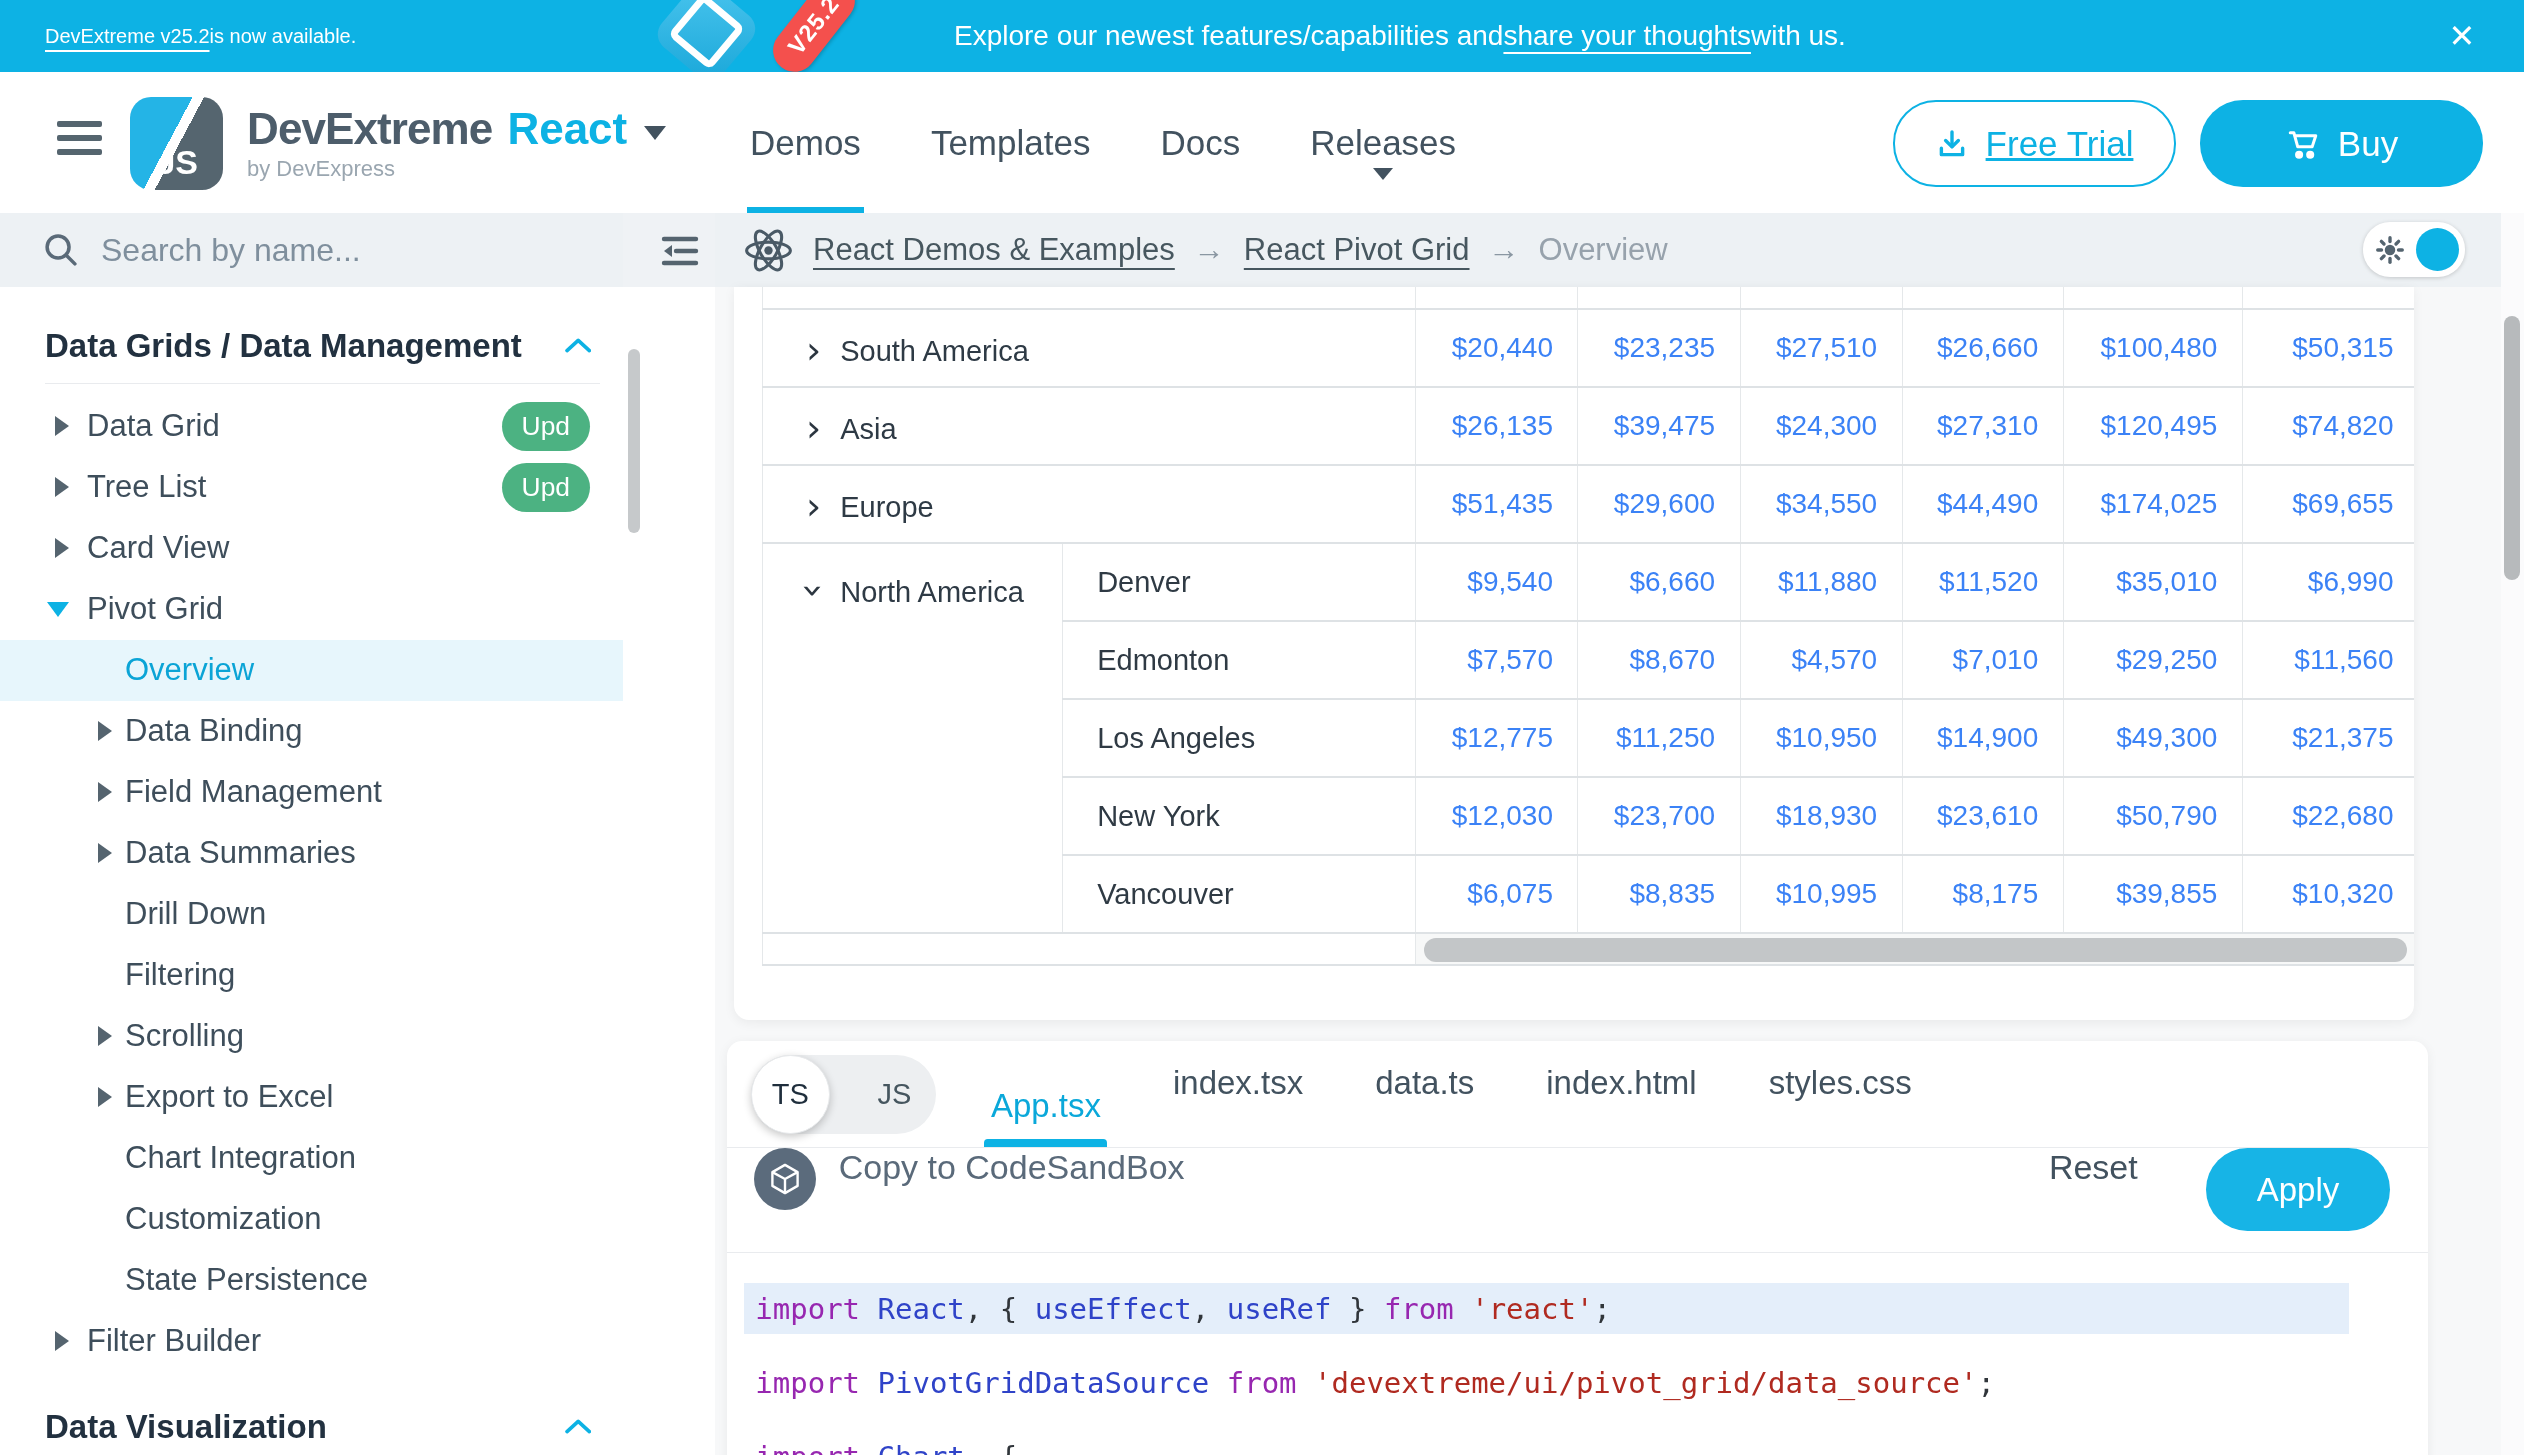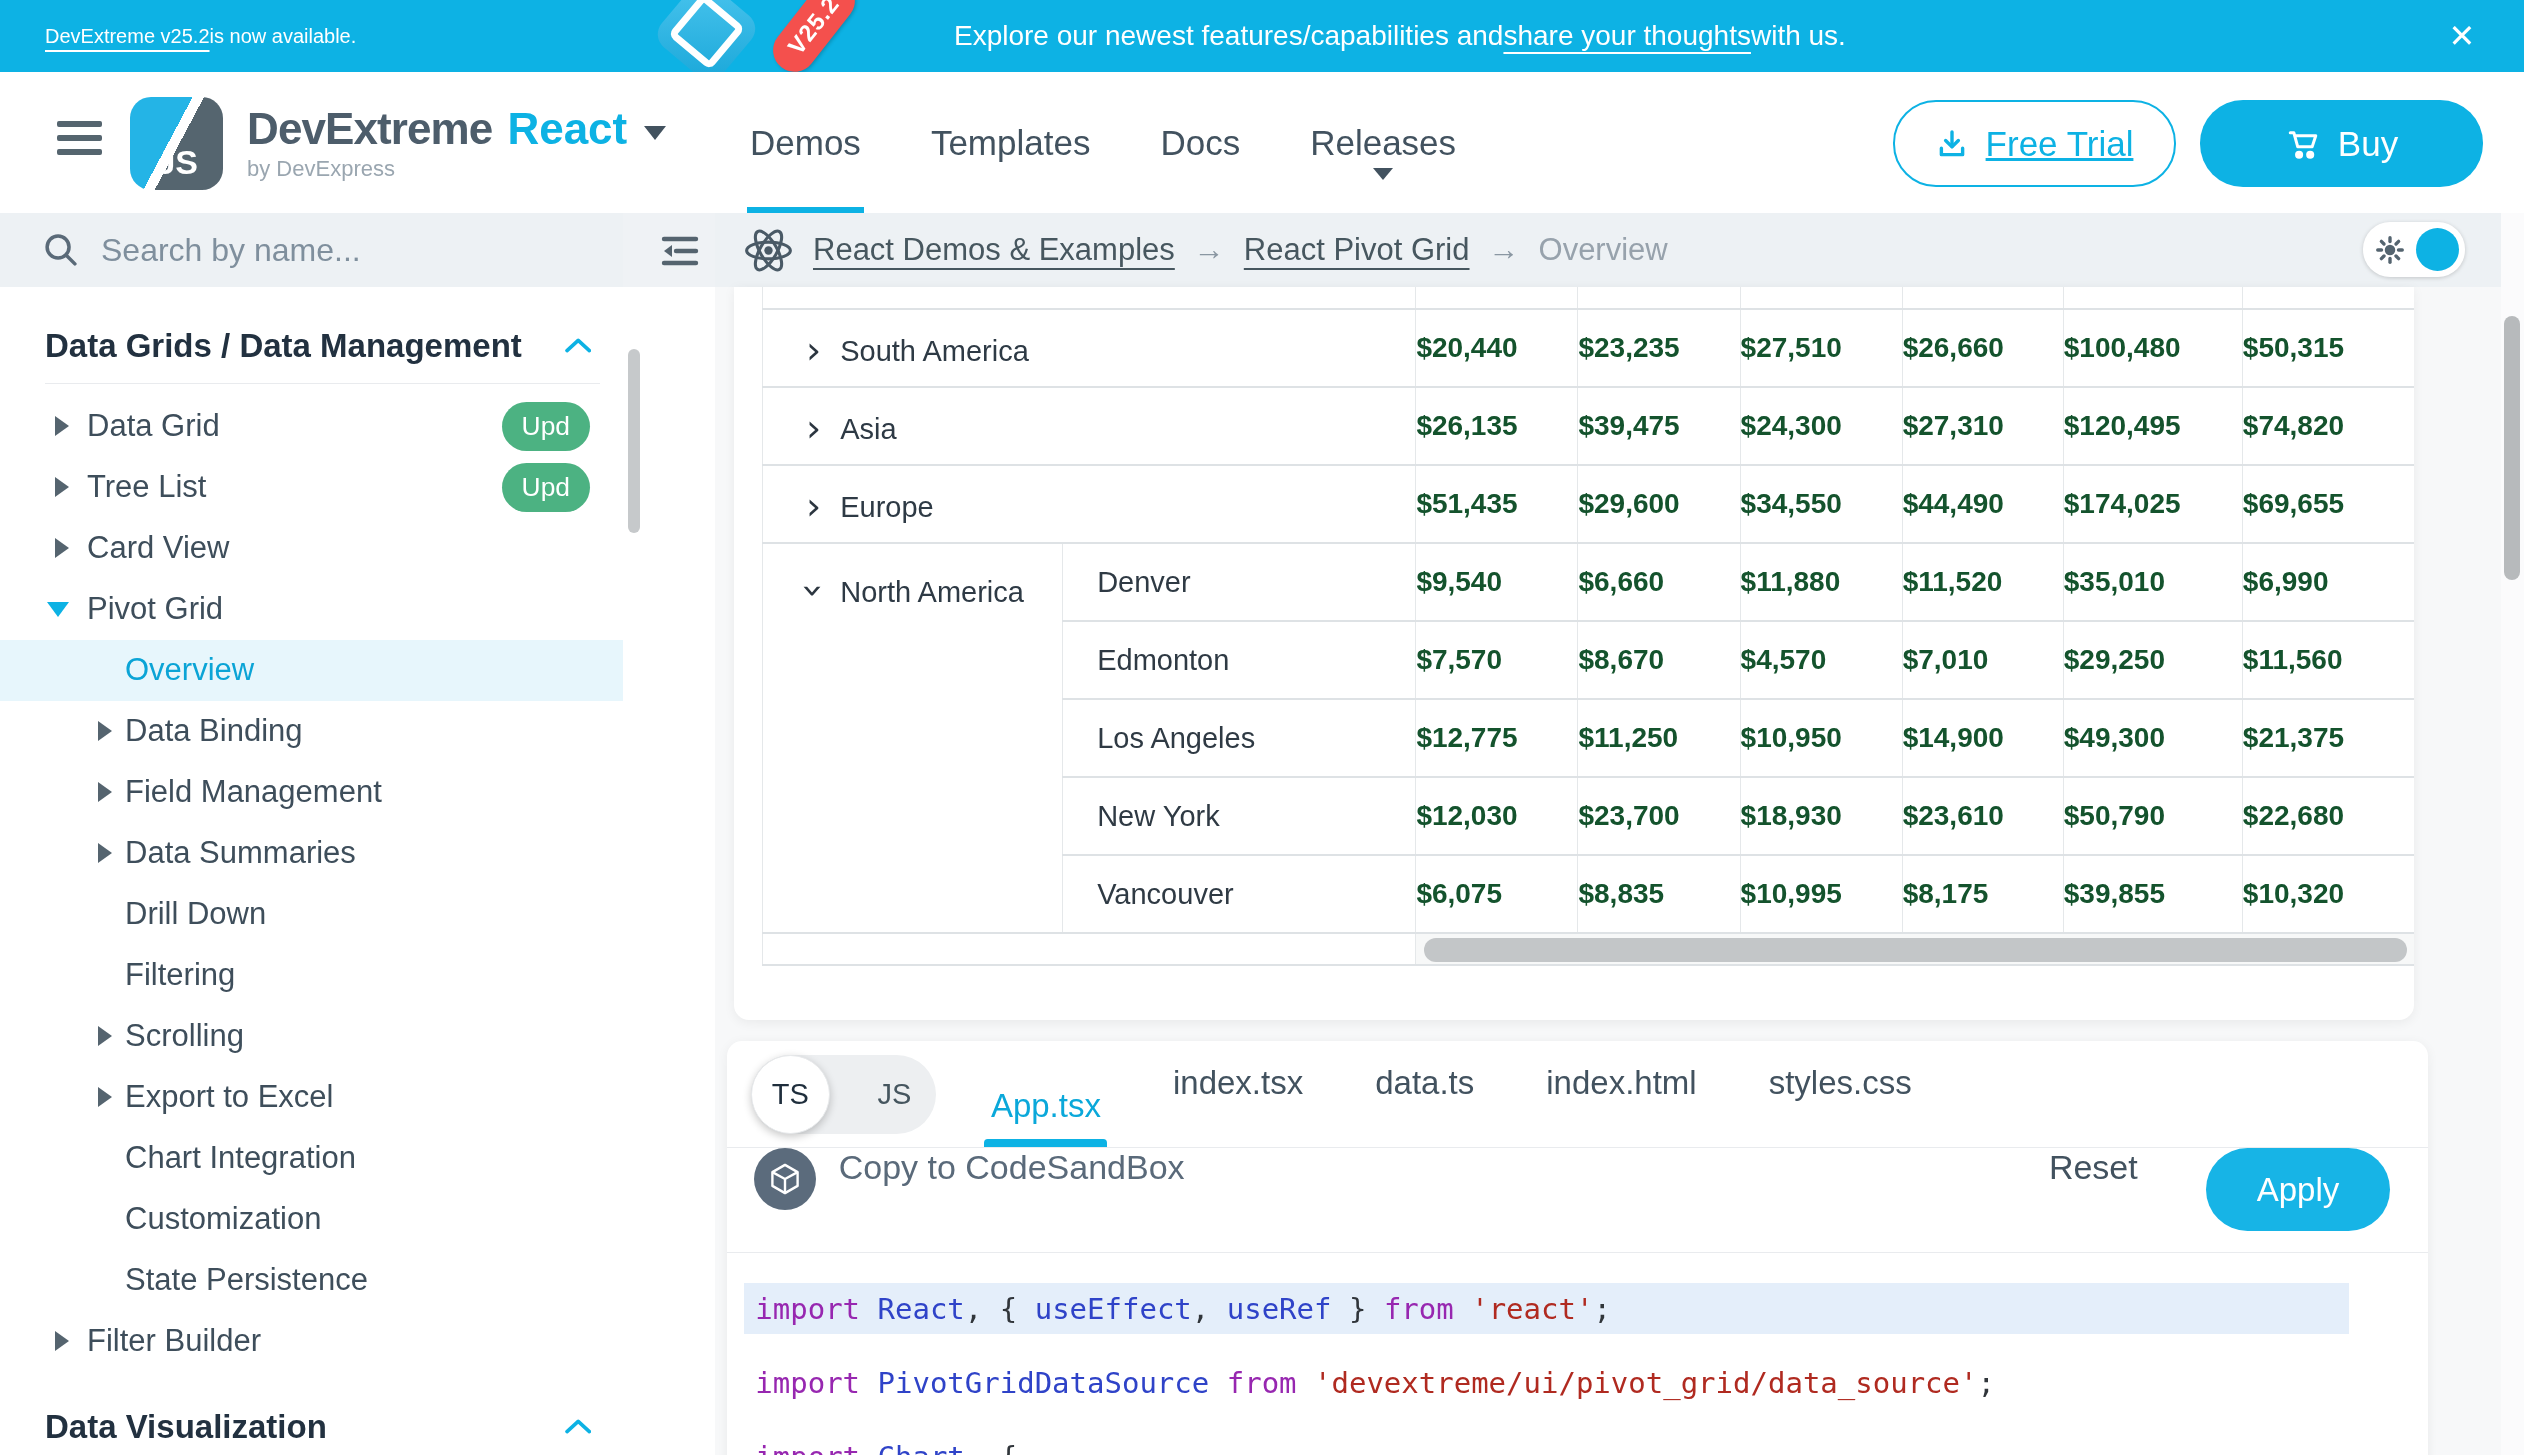--- a/index.html
+++ b/index.html
@@ -113,21 +113,21 @@
 
   .main-scroll { position:absolute; left:0; top:74px; right:0; bottom:0; }
 
   
   .card { position:absolute; background:#fff; box-shadow:0 2.8px 11.3px rgba(0,0,0,.06); }
   .card-table { left:19px; top:0; width:1680px; height:733px; border-radius:0 0 15px 15px; overflow:hidden; }
   .pivot { border-collapse:collapse; margin-left:28px; width:1657px; table-layout:fixed; }
   .pivot td { border:1.9px solid #e5e8ea; border-bottom:2.8px solid #dee2e5; background:#fff; }
   .pivot tr.sliver td { height:22px; border-top:none; }
   .pivot tr.datarow td { height:78px; }
-  .pivot td.num { text-align:left; padding-right:24.5px; font-size:28px; color:#14532d;font-weight:bold; }
+  .pivot td.num { text-align:right; padding-right:24.5px; font-size:28px; color:#3b82f6; }
   .pivot td.region { padding-left:43px; font-size:29px; color:#2e3a45; }
   .pivot td.region-span { padding-left:43px; font-size:29px; color:#2e3a45; vertical-align:top; padding-top:23px; }
   .pivot td.city { padding-left:34px; font-size:29px; color:#2f3a44; }
   .chev { display:inline-block; font-size:38px; color:#2c3640; margin-right:19px;
           transform:translateY(1.9px); cursor:pointer; font-family:"DejaVu Sans", sans-serif; }
   .chev::before { content:"\203A"; }
   .chev.exp { transform:rotate(90deg) translateX(1.9px); }
   .pivot td.strip-left { height:32px; }
   .pivot td.strip-right { height:32px; position:relative; background:#f7f8f8; }
   .hthumb { position:absolute; left:7.6px; right:11.3px; top:3.8px; height:24.5px;

